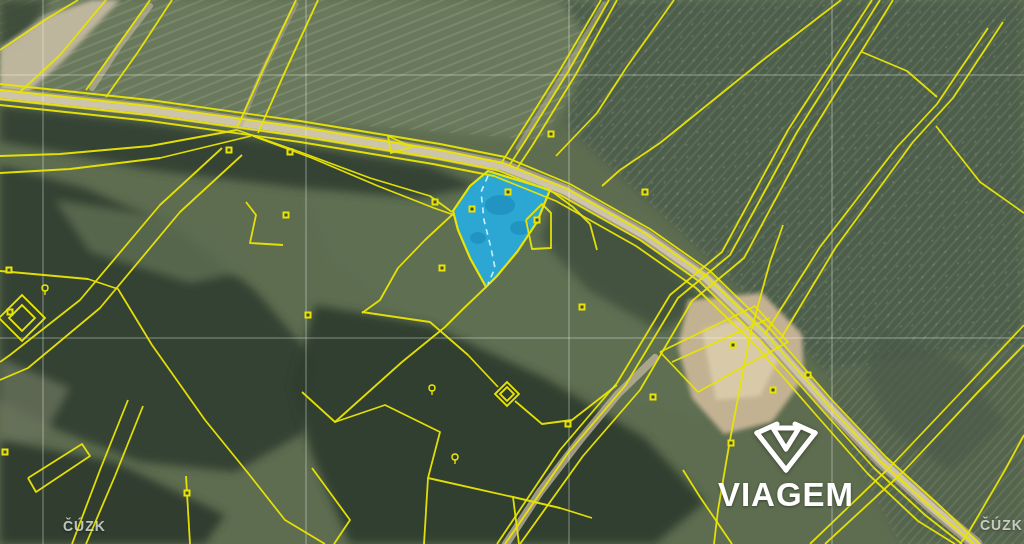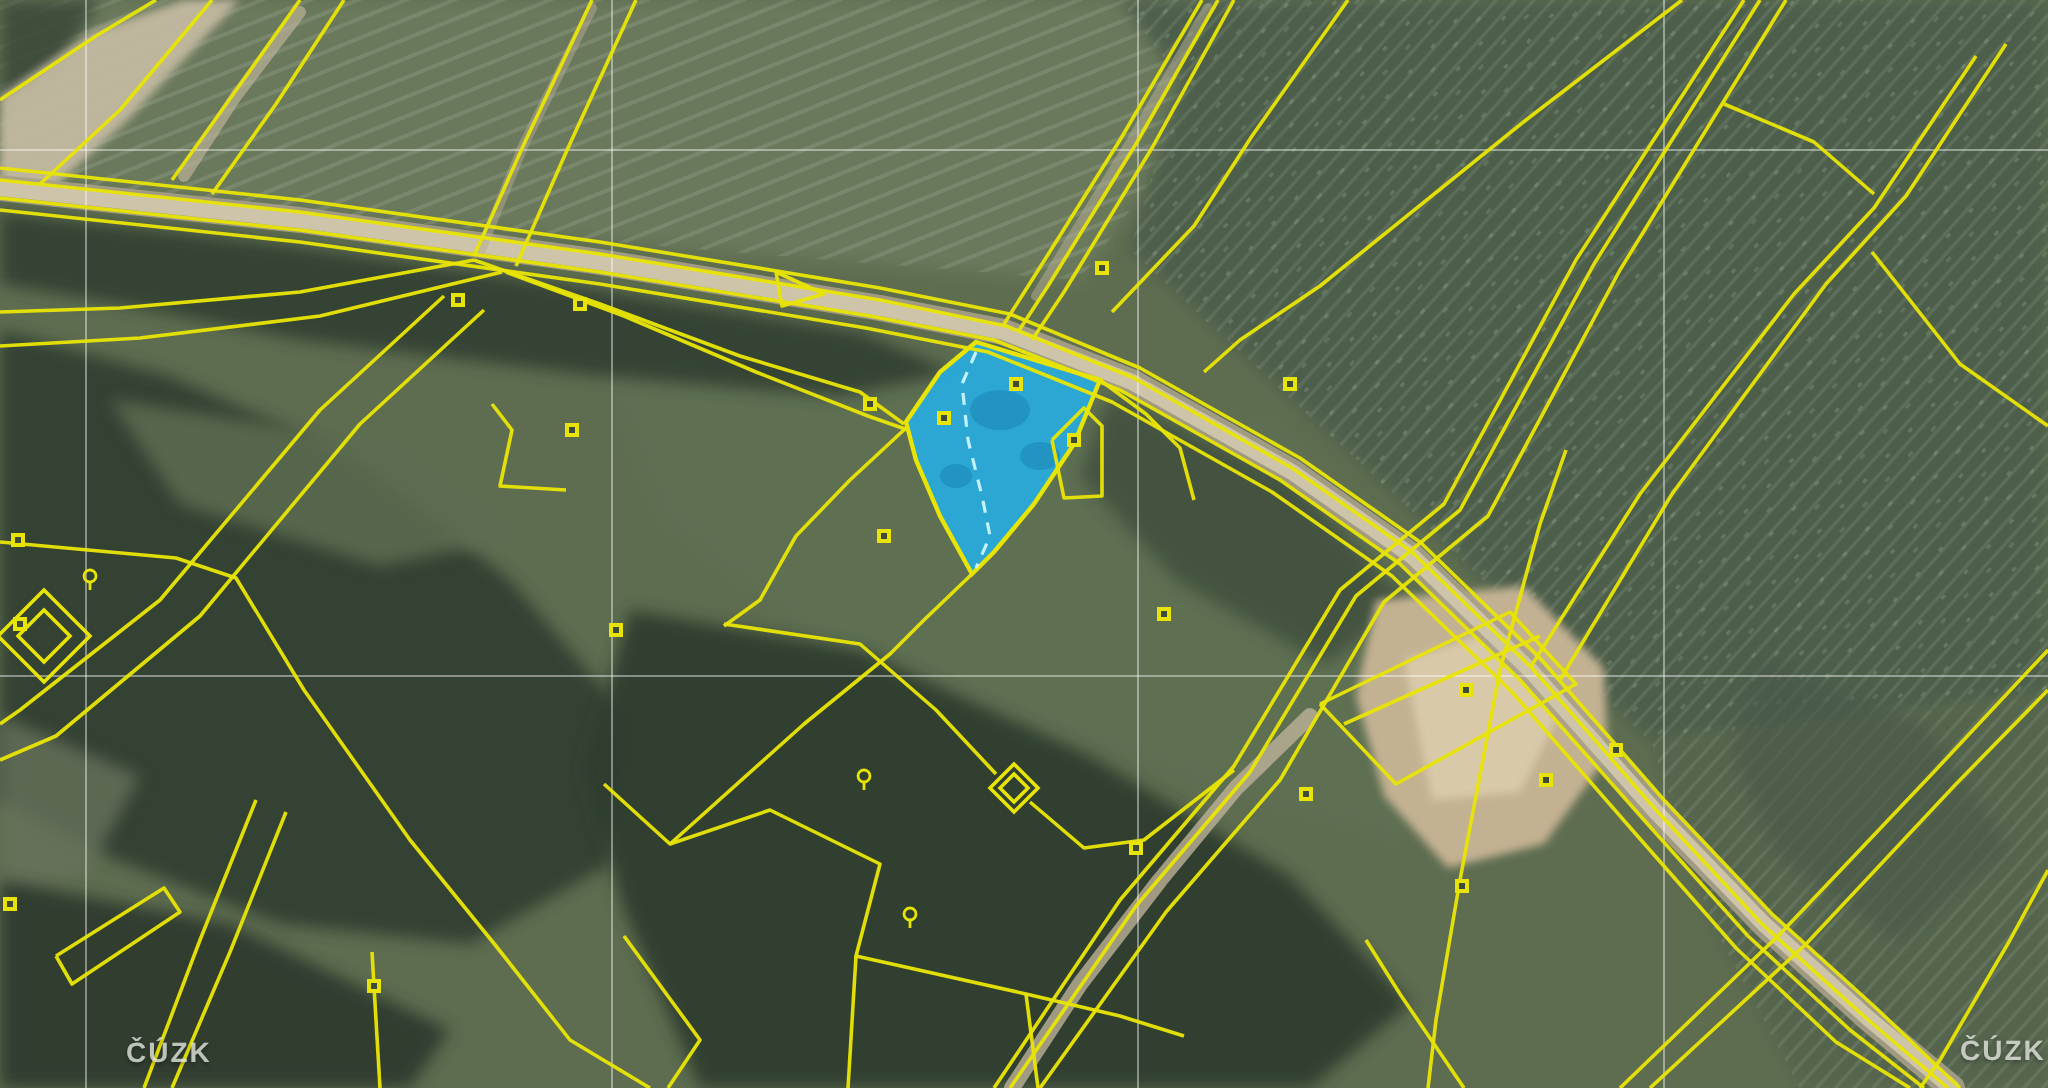--- a/index.html
+++ b/index.html
@@ -195,17 +195,29 @@
         <line x1="432" y1="391" x2="432" y2="395" stroke="#e8e405" stroke-width="1.4"></line>
         <circle cx="455" cy="457" r="3" fill="none" stroke="#e8e405" stroke-width="1.4"></circle>
         <line x1="455" y1="460" x2="455" y2="464" stroke="#e8e405" stroke-width="1.4"></line>
         <polygon points="-1,318 22,295 45,318 22,341" fill="none" stroke="#e8e405" stroke-width="1.8"></polygon>
         <polygon points="9,318 22,305 35,318 22,331" fill="none" stroke="#e8e405" stroke-width="1.8"></polygon>
         <polygon points="495,394 507,382 519,394 507,406" fill="none" stroke="#e8e405" stroke-width="1.8"></polygon>
         <polygon points="500,394 507,387 514,394 507,401" fill="none" stroke="#e8e405" stroke-width="1.8"></polygon>
       </g>
   </svg>
 
+  <div class="brand">
+    <svg class="brand-mark" viewBox="0 0 64 54">
+      <g stroke="#ffffff" stroke-width="5" fill="none" stroke-linecap="round" stroke-linejoin="round">
+        <path d="M3,13 L23,4"></path>
+        <path d="M61,13 L41,4"></path>
+        <path d="M3,13 L32,50"></path>
+        <path d="M61,13 L32,50"></path>
+        <path d="M19,8 L45,8 L32,29 Z"></path>
+      </g>
+    </svg>
+    <div class="brand-text">VIAGEM</div>
+  </div>
 
   <div class="attr attr-left">ČÚZK</div>
   <div class="attr attr-right">ČÚZK</div>
 
 </div>
 
 </body></html>

